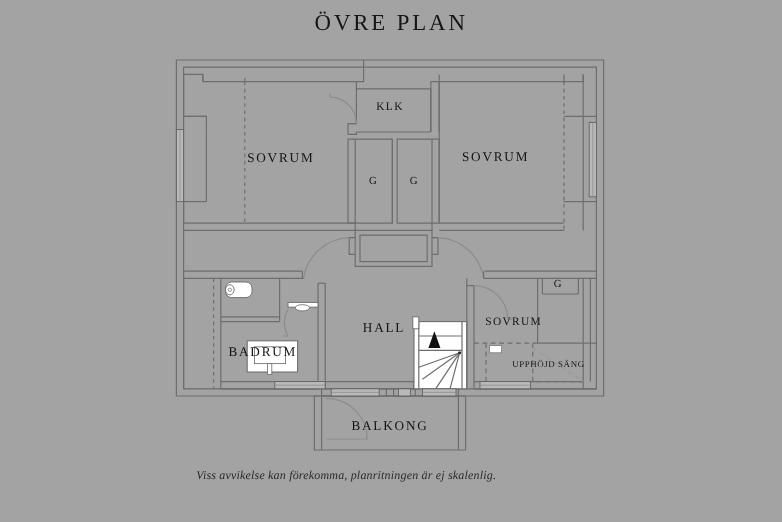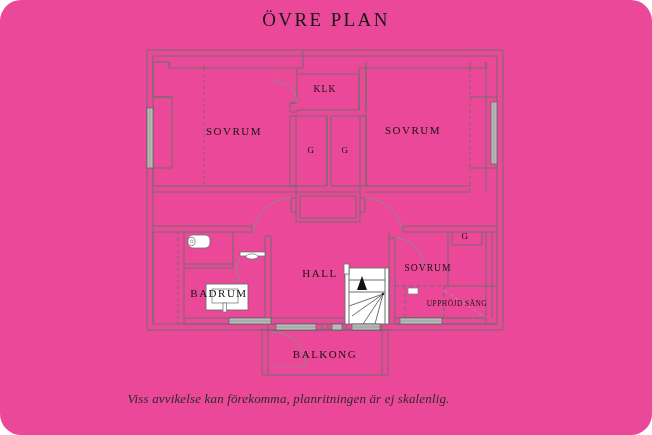--- a/index.html
+++ b/index.html
@@ -12,22 +12,21 @@
     height: 435px;
     font-family: "Liberation Serif", "DejaVu Serif", serif;
     color: #1a1a1a;
     position: relative;
     overflow: hidden;
   }
   #page {
     position: relative;
     width: 652px;
     height: 435px;
-    background: #ec4899;
-    border-radius: 21px;
+    background: #a3a3a3;
   }
   #plan-title {
     position: absolute;
     top: 9px;
     left: 0;
     width: 652px;
     text-align: center;
     font-family: "Liberation Serif", "DejaVu Serif", serif;
     font-size: 19px;
     font-weight: 400;
@@ -41,21 +40,21 @@
     width: 652px;
     height: 435px;
   }
   #plan-footnote {
     position: absolute;
     top: 391px;
     left: 0;
     width: 577px;
     text-align: center;
     font-style: italic;
-    font-size: 13px;
+    font-size: 10px;
     letter-spacing: 0.15px;
     color: #2b2b2b;
     font-family: "Liberation Serif", "DejaVu Serif", serif;
   }
   svg text {
     font-family: "Liberation Serif", "DejaVu Serif", serif;
     fill: #141414;
   }
   .rm-label {
     font-size: 11px;

